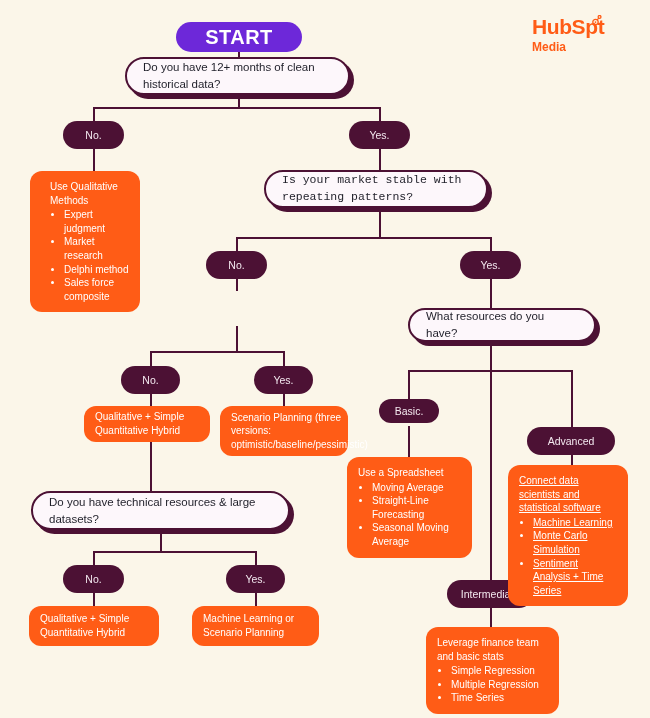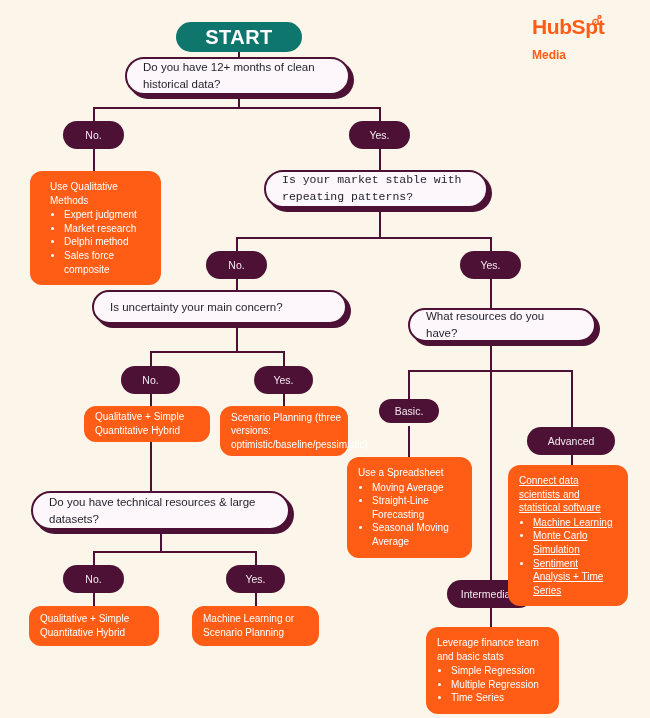--- a/index.html
+++ b/index.html
@@ -29,21 +29,21 @@
   .edge.h { height: 2px; }
 
   
   .node {
     position: absolute;
     box-sizing: border-box;
     z-index: 3;
   }
   
   .start-pill {
-    background: #0f766e;
+    background: #6d28d9;
     color: #ffffff;
     border-radius: 22px;
     font-size: 20px;
     font-weight: bold;
     letter-spacing: 0.5px;
     display: flex;
     align-items: center;
     justify-content: center;
   }
   
@@ -120,21 +120,21 @@
     position: absolute;
     top: -1px;
     left: 57px;
     width: 13px;
     height: 13px;
   }
   #logo .media {
     font-size: 12px;
     font-weight: bold;
     color: #ff5c16;
-    margin-top: 11px;
+    margin-top: 3px;
     line-height: 1;
   }
 </style>
 </head>
 <body>
 
 <div id="canvas">
 
   <div id="logo">
     <div class="wordmark">
@@ -198,36 +198,35 @@
 
   <div class="edge v" style="left:490px; top:606px; height:22px;"></div>
 
   <div class="node start-pill" style="left:176px; top:22px; width:126px; height:30px;">START</div>
 
   <div class="node question" style="left:125px; top:57px; width:225px; height:38px;">Do you have 12+ months of clean historical data?</div>
 
   <div class="node decision" style="left:63px; top:121px; width:61px; height:28px;">No.</div>
   <div class="node decision" style="left:349px; top:121px; width:61px; height:28px;">Yes.</div>
 
-  <div class="node outcome" style="left:30px; top:171px; width:131px;padding-left:20px;">
+  <div class="node outcome" style="left:30px; top:171px; width:110px;padding-left:20px;">
     <span class="o-title">Use Qualitative Methods</span>
     <ul>
         <li>Expert judgment</li>
         <li>Market research</li>
         <li>Delphi method</li>
         <li>Sales force composite</li>
       </ul>
   </div>
 
   <div class="node question" style="left:264px; top:170px; width:224px; height:38px;font-family:Liberation Mono, monospace;">Is your market stable with repeating patterns?</div>
 
   <div class="node decision" style="left:206px; top:251px; width:61px; height:28px;">No.</div>
   <div class="node decision" style="left:460px; top:251px; width:61px; height:28px;">Yes.</div>
 
-  <div class="node question" style="left:92px; top:290px; width:255px; height:34px;">Is uncertainty your main concern?</div>
 
   <div class="node decision" style="left:121px; top:366px; width:59px; height:28px;">No.</div>
   <div class="node decision" style="left:254px; top:366px; width:59px; height:28px;">Yes.</div>
 
   <div class="node outcome plain" style="left:84px; top:406px; width:126px; height:36px;">
     <span>Qualitative + Simple Quantitative Hybrid</span>
   </div>
 
   <div class="node outcome plain" style="left:220px; top:406px; width:128px; height:50px;">
     <span>Scenario Planning (three versions: optimistic/baseline/pessimistic)</span>

